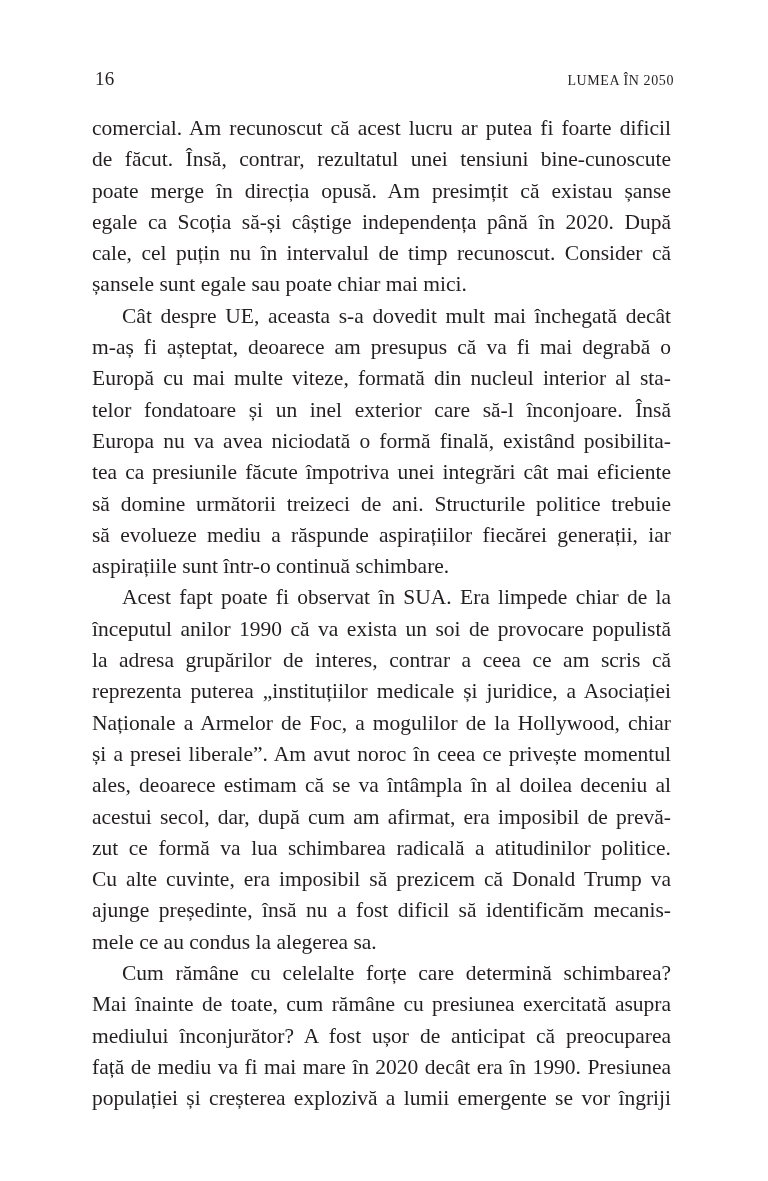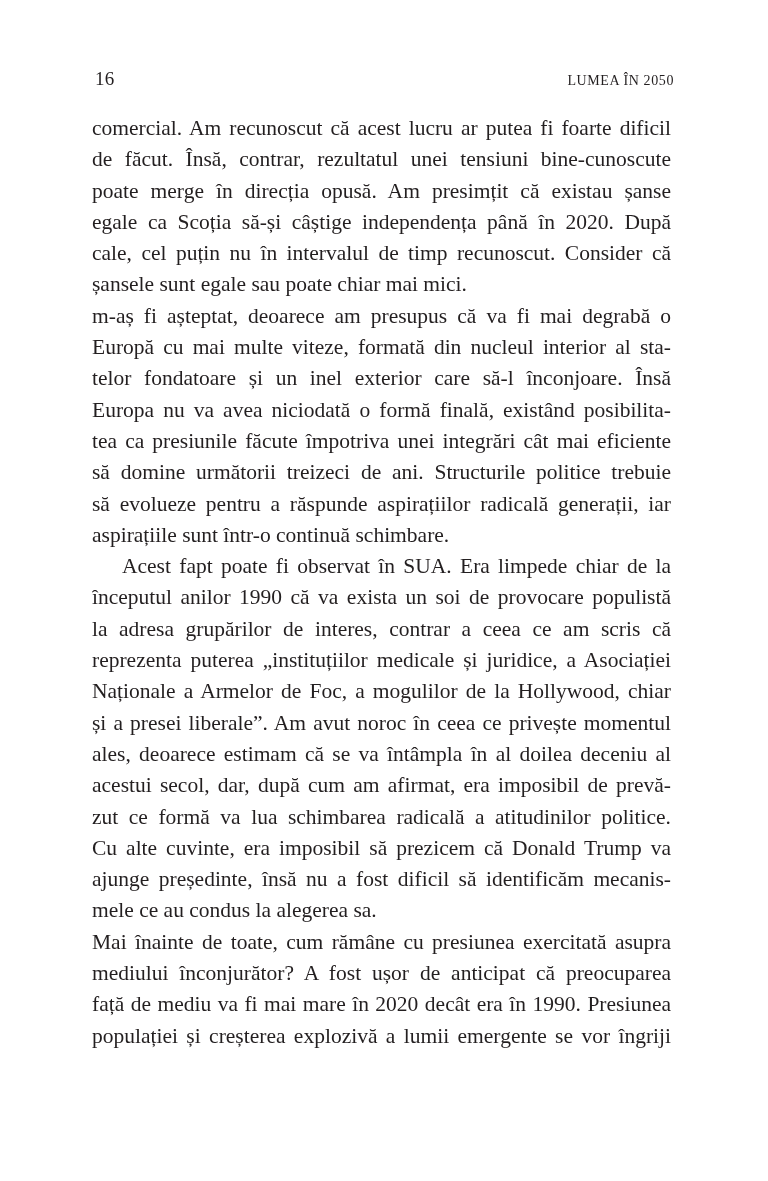--- a/index.html
+++ b/index.html
@@ -71,38 +71,40 @@
     <span class="book-title">LUMEA ÎN 2050</span>
   </div>
 
   <div class="text-block" id="text-block">
       <span class="line">comercial. Am recunoscut că acest lucru ar putea fi foarte dificil</span>
       <span class="line">de făcut. Însă, contrar, rezultatul unei tensiuni bine-cunoscute</span>
       <span class="line">poate merge în direcția opusă. Am presimțit că existau șanse</span>
       <span class="line">egale ca Scoția să-și câștige independența până în 2020. După</span>
       <span class="line">cale, cel puțin nu în intervalul de timp recunoscut. Consider că</span>
       <span class="line last">șansele sunt egale sau poate chiar mai mici.</span>
+      <span class="line indent">Cât despre UE, aceasta s-a dovedit mult mai închegată decât</span>
       <span class="line">m-aș fi așteptat, deoarece am presupus că va fi mai degrabă o</span>
       <span class="line">Europă cu mai multe viteze, formată din nucleul interior al sta-</span>
       <span class="line">telor fondatoare și un inel exterior care să-l înconjoare. Însă</span>
       <span class="line">Europa nu va avea niciodată o formă finală, existând posibilita-</span>
       <span class="line">tea ca presiunile făcute împotriva unei integrări cât mai eficiente</span>
       <span class="line">să domine următorii treizeci de ani. Structurile politice trebuie</span>
-      <span class="line">să evolueze pentru a răspunde aspirațiilor radicală generații, iar</span>
+      <span class="line">să evolueze mediu a răspunde aspirațiilor fiecărei generații, iar</span>
       <span class="line last">aspirațiile sunt într-o continuă schimbare.</span>
       <span class="line indent">Acest fapt poate fi observat în SUA. Era limpede chiar de la</span>
       <span class="line">începutul anilor 1990 că va exista un soi de provocare populistă</span>
       <span class="line">la adresa grupărilor de interes, contrar a ceea ce am scris că</span>
       <span class="line">reprezenta puterea „instituțiilor medicale și juridice, a Asociației</span>
       <span class="line">Naționale a Armelor de Foc, a mogulilor de la Hollywood, chiar</span>
       <span class="line">și a presei liberale”. Am avut noroc în ceea ce privește momentul</span>
       <span class="line">ales, deoarece estimam că se va întâmpla în al doilea deceniu al</span>
       <span class="line">acestui secol, dar, după cum am afirmat, era imposibil de prevă-</span>
       <span class="line">zut ce formă va lua schimbarea radicală a atitudinilor politice.</span>
       <span class="line">Cu alte cuvinte, era imposibil să prezicem că Donald Trump va</span>
       <span class="line">ajunge președinte, însă nu a fost dificil să identificăm mecanis-</span>
       <span class="line last">mele ce au condus la alegerea sa.</span>
+      <span class="line indent">Cum rămâne cu celelalte forțe care determină schimbarea?</span>
       <span class="line">Mai înainte de toate, cum rămâne cu presiunea exercitată asupra</span>
       <span class="line">mediului înconjurător? A fost ușor de anticipat că preocuparea</span>
       <span class="line">față de mediu va fi mai mare în 2020 decât era în 1990. Presiunea</span>
       <span class="line">populației și creșterea explozivă a lumii emergente se vor îngriji</span>
     </div>
 </div>
 
 </body></html>

